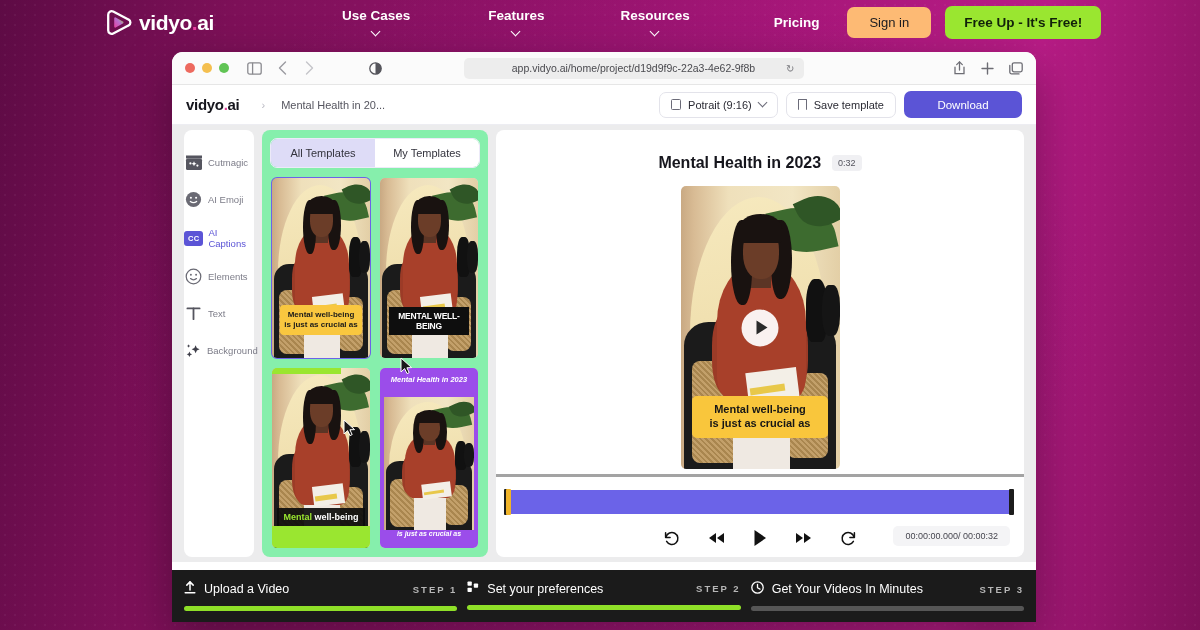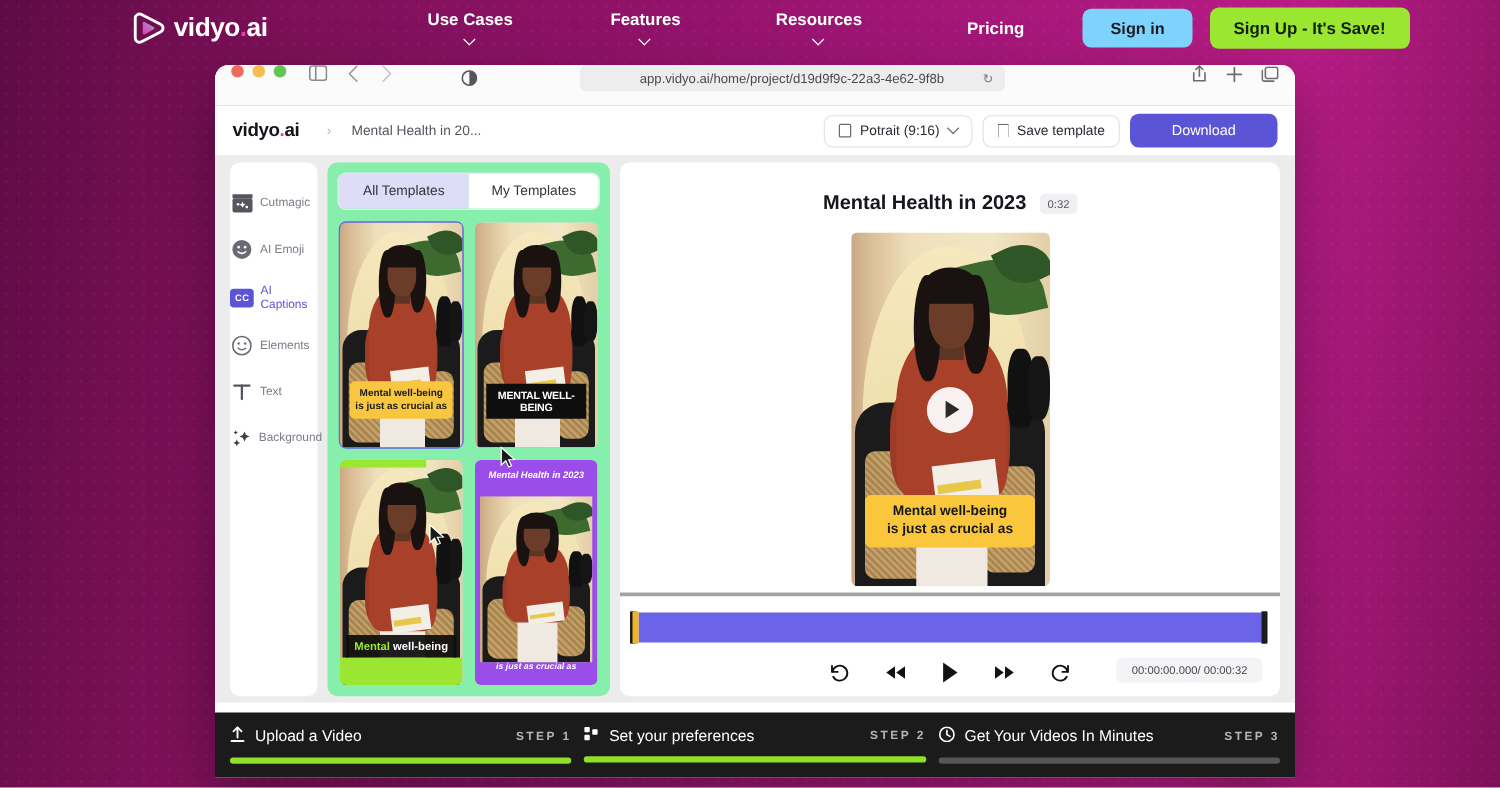--- a/index.html
+++ b/index.html
@@ -37,38 +37,38 @@
   .nl1 { margin-right: 78px; }
   .nl2 { margin-right: 76px; }
   .nl3 { margin-right: 84px; }
   .chev { display: inline-block; width: 9px; height: 9px; position: relative; top: -1px; }
   .chev::after {
     content: ""; position: absolute; left: 0; top: 0;
     width: 6px; height: 6px; border-right: 1.6px solid #fff; border-bottom: 1.6px solid #fff;
     transform: rotate(45deg);
   }
   .btn-signin {
-    margin-left: 47px; background: #7dd3fc; color: #1b1b1f; font-size: 13px; font-weight: bold;
+    margin-left: 28px; background: #fdba74; color: #1b1b1f; font-size: 13px; font-weight: normal;
     border-radius: 7px; padding: 8px 22px; border: none; cursor: pointer;
   }
   .btn-signup {
     margin-left: 14px; background: #9ae630; color: #11210a; font-size: 13.5px; font-weight: bold;
     border-radius: 7px; padding: 9px 19px; border: none; cursor: pointer; white-space: nowrap;
   }
 
   
   .browser {
     position: absolute; left: 172px; top: 52px; width: 864px; height: 570px;
     background: #fff; border-radius: 11px 11px 0 0; overflow: hidden;
     box-shadow: 0 18px 50px rgba(0,0,0,0.35);
     z-index: 4;
   }
   .chrome {
     height: 33px; background: #fbfbfb; border-bottom: 1px solid #e6e6e6;
-    display: flex; align-items: flex-start; padding: 0 13px; gap: 0;
+    display: flex; align-items: center; padding: 0 13px; gap: 0;
   }
   .lights { display: flex; gap: 7px; align-items: center; }
   .light { width: 10px; height: 10px; border-radius: 50%; }
   .l-red { background: #ed6a5f; } .l-yel { background: #f4bf4f; } .l-grn { background: #61c455; }
   .ic { color: #8a8a8f; display: inline-flex; align-items: center; justify-content: center; }
   .sidebar-toggle { margin-left: 18px; }
   .navarrow { font-size: 14px; color: #aaa; }
   .urlwrap { flex: 1; display: flex; align-items: center; justify-content: center; position: relative; }
   .reader-ic { position: absolute; left: 55px; }
   .urlbar {
@@ -247,21 +247,21 @@
     <a class="navlink nl2">
       <span>Features</span>
       <span class="chev"></span>
     </a>
     <a class="navlink nl3">
       <span>Resources</span>
       <span class="chev"></span>
     </a>
     <a class="navlink">Pricing</a>
     <button class="btn-signin">Sign in</button>
-    <button class="btn-signup">Sign Up - It's Save!</button>
+    <button class="btn-signup">Free Up - It's Free!</button>
   </div>
 </div>
 
 <div class="browser">
 
   <div class="chrome">
     <div class="lights">
       <span class="light l-red"></span>
       <span class="light l-yel"></span>
       <span class="light l-grn"></span>

